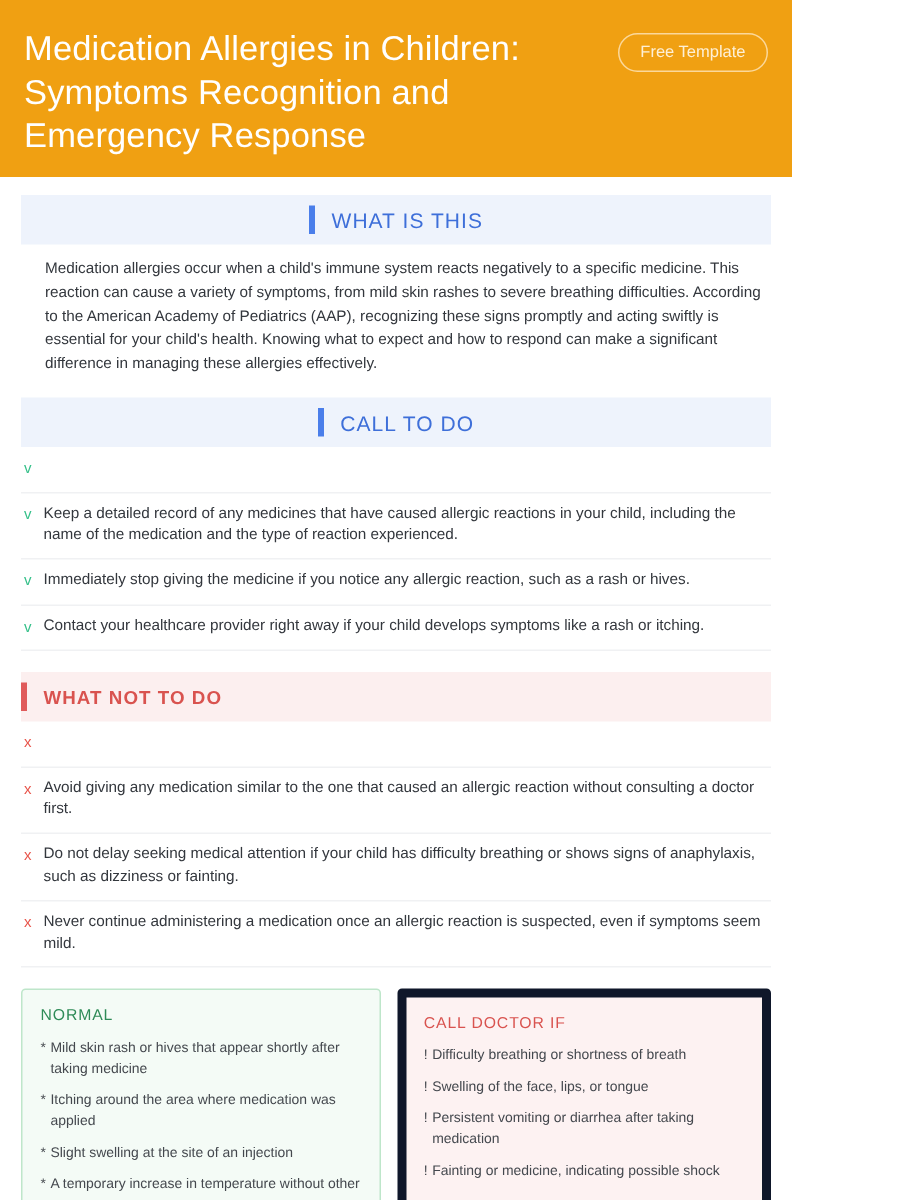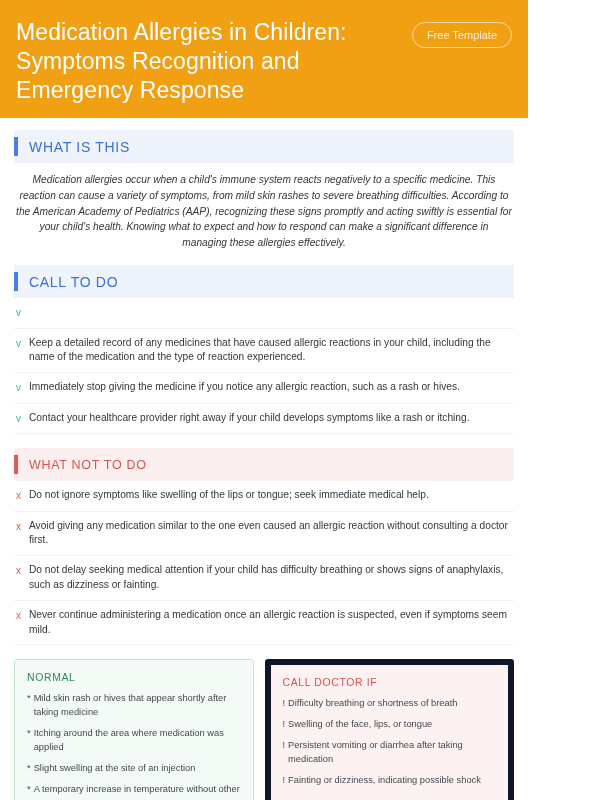--- a/index.html
+++ b/index.html
@@ -59,44 +59,43 @@
     box-sizing: border-box;
     flex: 1;
   }
 
   .section-head {
     display: flex;
     align-items: center;
     padding: 7px 0 7px 0;
     margin-bottom: 0;
   }
-  .section-head.blue  { background: #EEF3FC; }
+  .section-head.blue  { background: #EEF3FC; justify-content: center; }
   .section-head.red   { background: #FCEFEF; }
   .accent-bar {
     width: 4px;
     align-self: stretch;
     margin-right: 11px;
     min-height: 19px;
   }
   .accent-bar.blue { background: #4A7EEA; }
   .accent-bar.red  { background: #E05B5B; }
   .section-title {
     font-size: 14px;
     letter-spacing: 0.7px;
   }
   .section-title.blue { color: #3E6FD9; }
-  .section-title.red  { color: #D9534F; font-size: 12.5px; }
+  .section-title.red  { color: #D9534F; font-size: 12.5px; font-weight: bold; }
 
   .para {
     font-size: 10.2px;
     line-height: 1.55;
     color: #33373D;
-    margin: 9px 2px 14px 2px;
-    text-align: center;
-    font-style: italic;
+    margin: 9px 2px 14px 16px;
+    text-align: left;
   }
 
   .list { margin: 0 0 14px 0; }
   .list-row {
     display: flex;
     align-items: flex-start;
     padding: 7px 2px 7px 2px;
     border-bottom: 1px solid #F0F1F3;
   }
   .list-row:last-child { border-bottom: 1px solid #F0F1F3; }
@@ -220,25 +219,24 @@
       </div>
     </div>
 
     <div class="section-head red">
       <div class="accent-bar red"></div>
       <div class="section-title red">WHAT NOT TO DO</div>
     </div>
     <div class="list">
       <div class="list-row">
         <div class="marker no">x</div>
-        <div class="row-text">Do not ignore symptoms like swelling of the lips or tongue; seek immediate medical help.</div>
-      </div>
-      <div class="list-row">
-        <div class="marker no">x</div>
-        <div class="row-text">Avoid giving any medication similar to the one even caused an allergic reaction without consulting a doctor first.</div>
+      </div>
+      <div class="list-row">
+        <div class="marker no">x</div>
+        <div class="row-text">Avoid giving any medication similar to the one that caused an allergic reaction without consulting a doctor first.</div>
       </div>
       <div class="list-row">
         <div class="marker no">x</div>
         <div class="row-text">Do not delay seeking medical attention if your child has difficulty breathing or shows signs of anaphylaxis, such as dizziness or fainting.</div>
       </div>
       <div class="list-row">
         <div class="marker no">x</div>
         <div class="row-text">Never continue administering a medication once an allergic reaction is suspected, even if symptoms seem mild.</div>
       </div>
     </div>
@@ -273,21 +271,21 @@
         <div class="card-item">
           <span class="bullet">!</span>
           <span>Swelling of the face, lips, or tongue</span>
         </div>
         <div class="card-item">
           <span class="bullet">!</span>
           <span>Persistent vomiting or diarrhea after taking medication</span>
         </div>
         <div class="card-item">
           <span class="bullet">!</span>
-          <span>Fainting or dizziness, indicating possible shock</span>
+          <span>Fainting or medicine, indicating possible shock</span>
         </div>
       </div>
     </div>
 
     <div class="faq">
       <div class="faq-title">FAQ</div>
 
     </div>
 
   </div>

